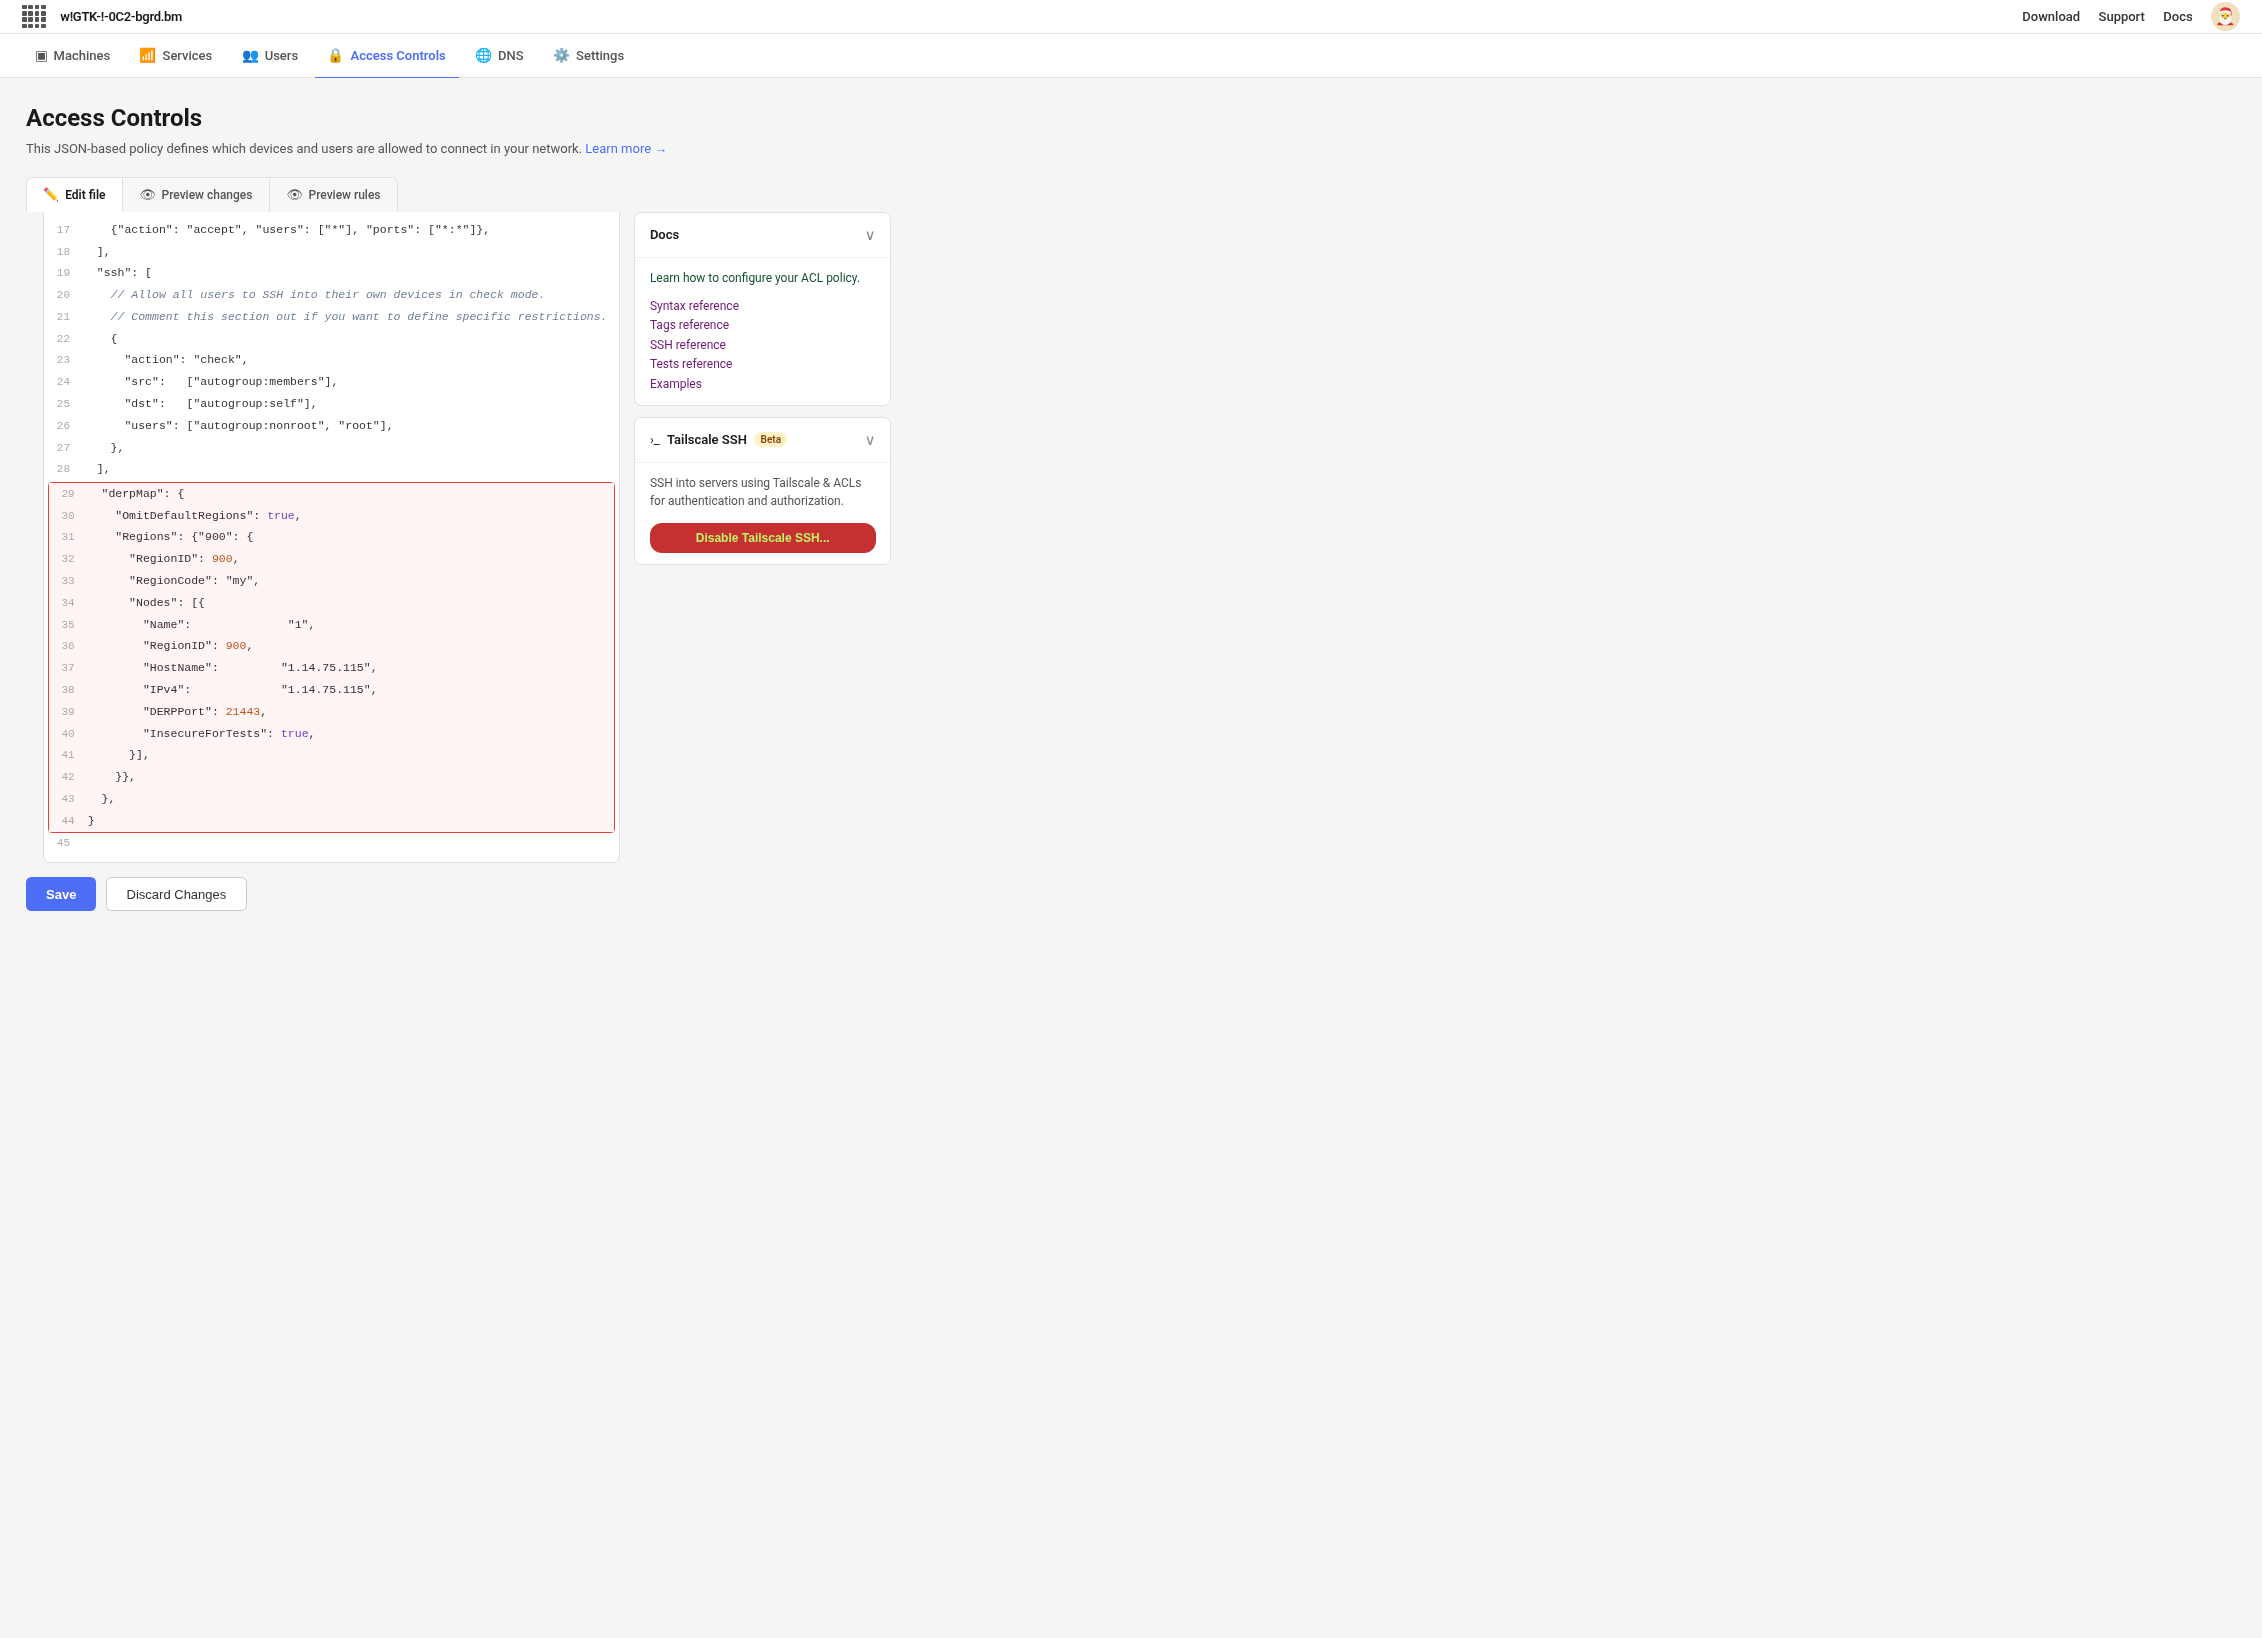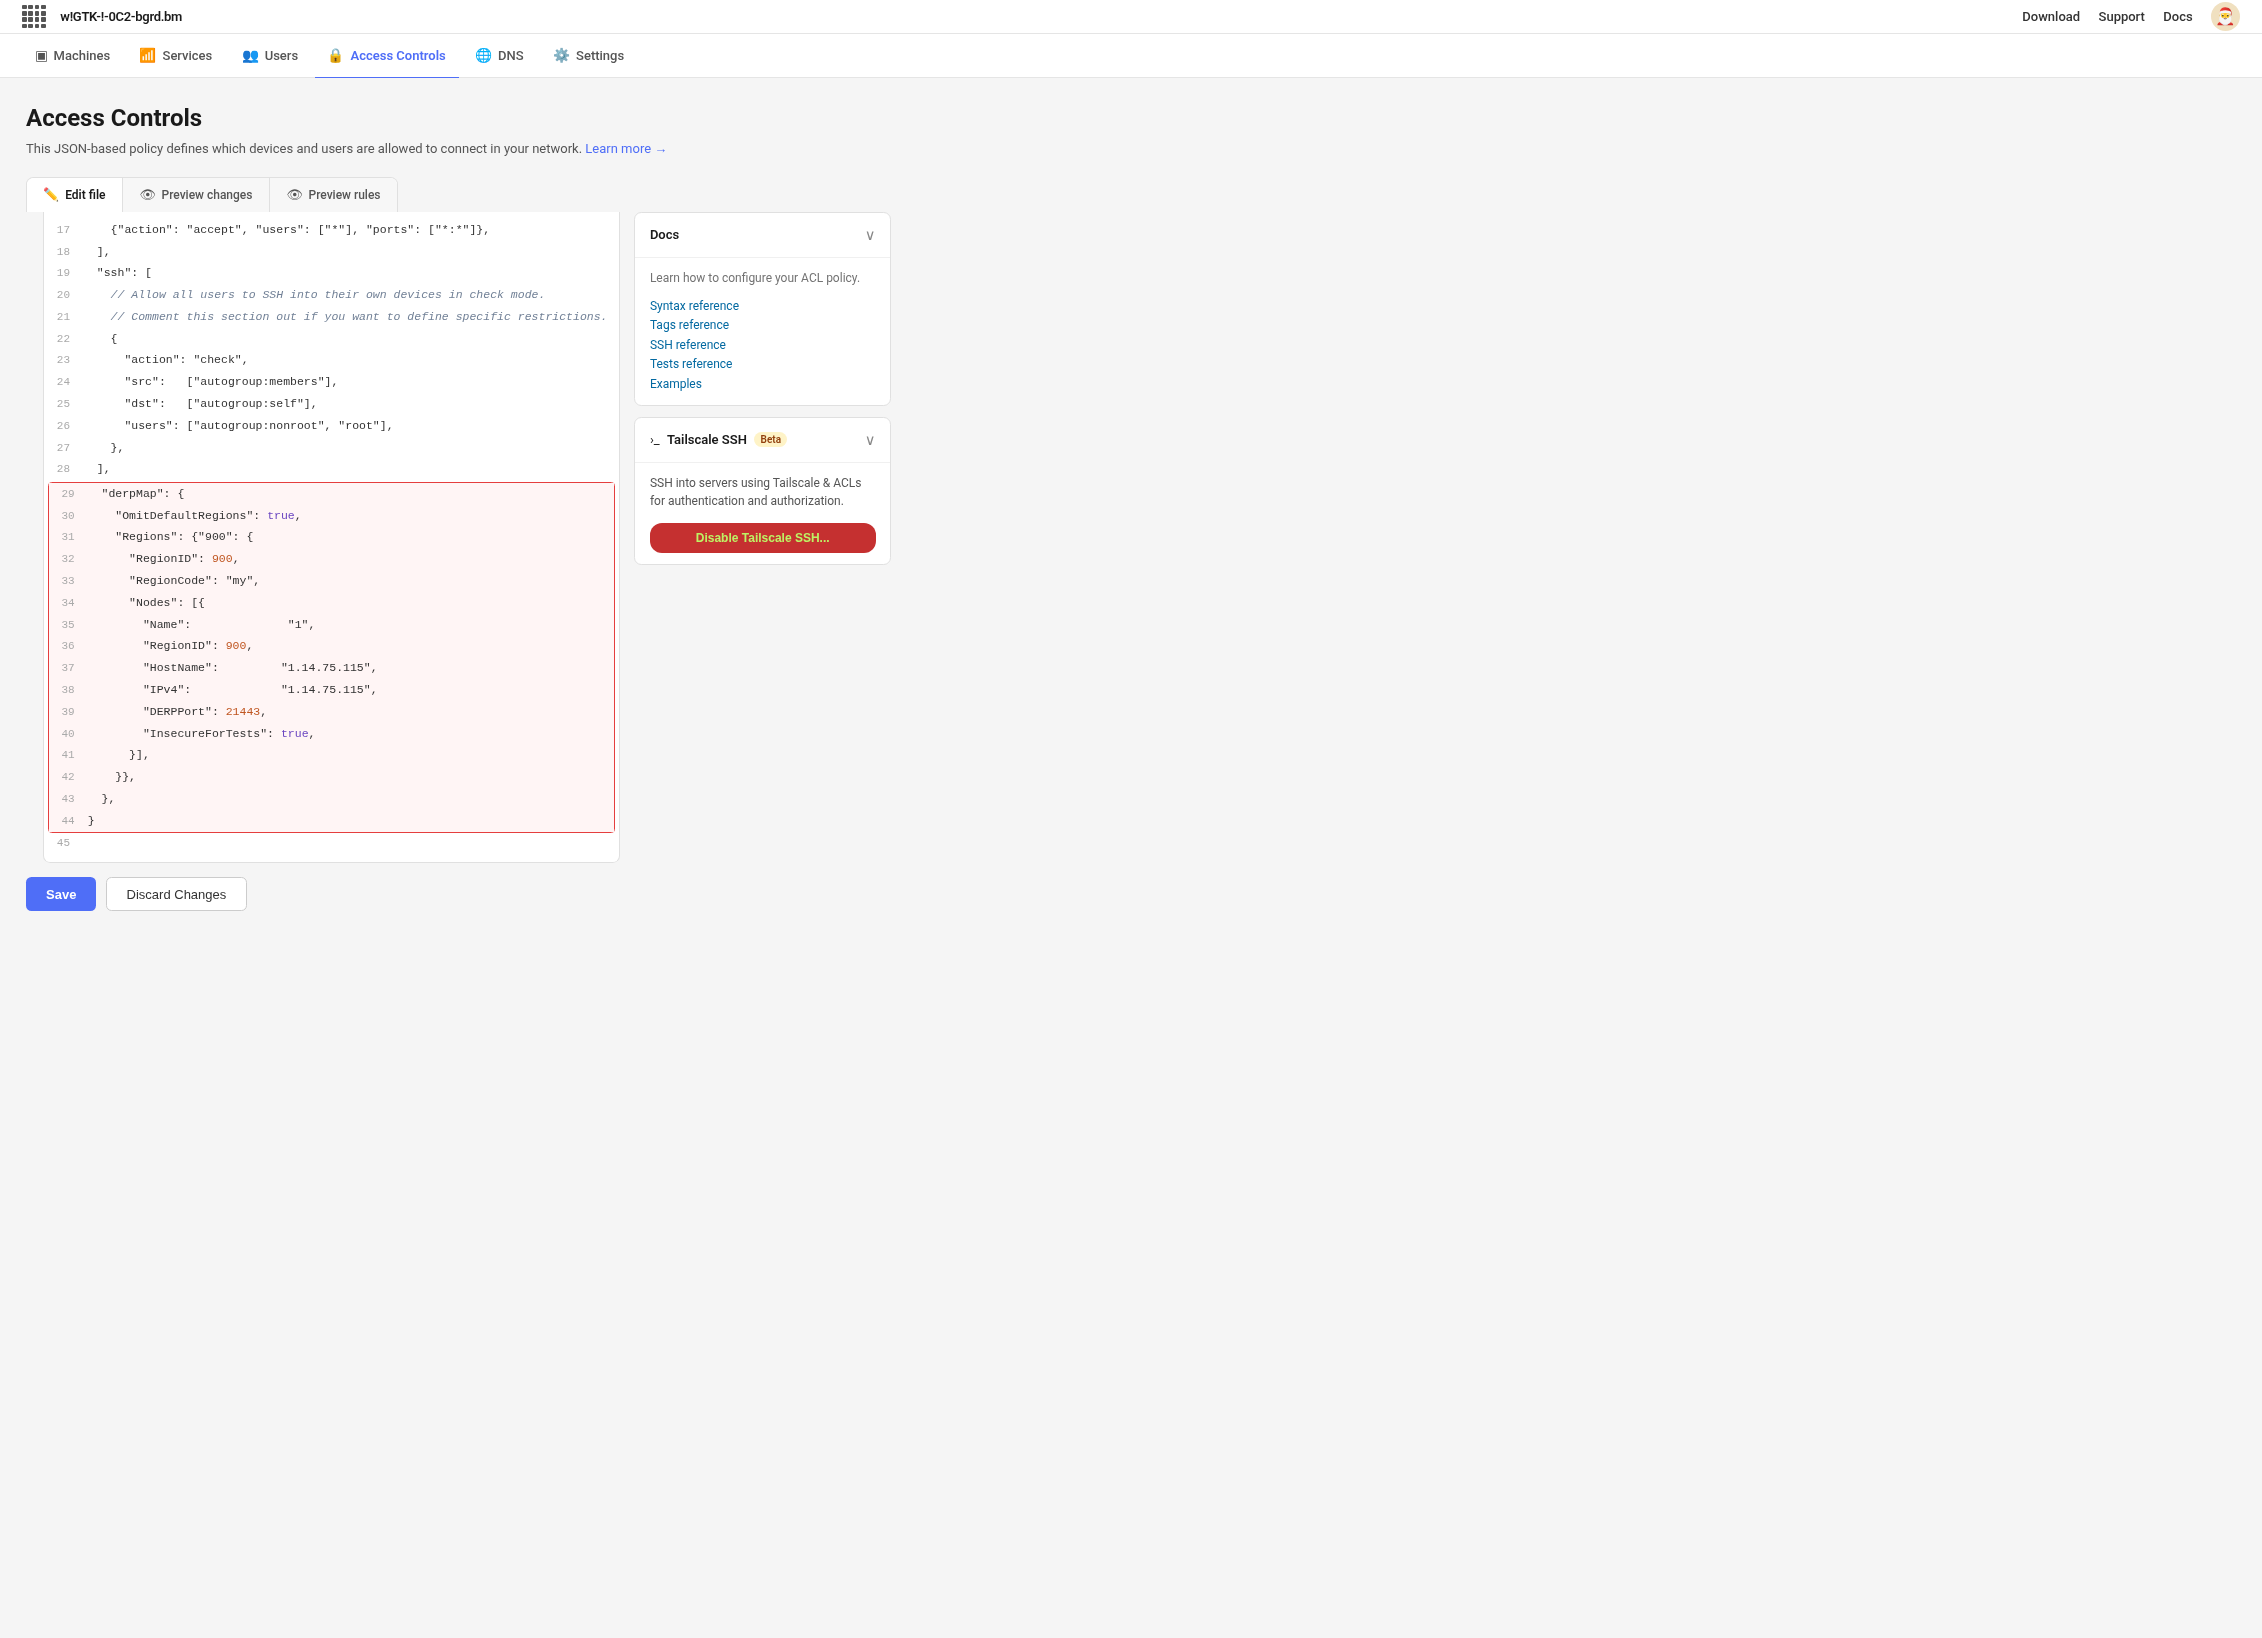--- a/index.html
+++ b/index.html
@@ -233,27 +233,27 @@
     .docs-card-title {
       font-size: 13px;
       font-weight: 600;
       color: #1a1a1a;
     }
     .docs-card-body {
       padding: 11px 14.7px;
     }
     .docs-card-desc {
       font-size: 12px;
-      color: #737373;
+      color: #14532d;
       line-height: 1.5;
       margin-bottom: 9.2px;
     }
     .docs-link {
       display: block;
-      color: #0369a1;
+      color: #701a75;
       font-size: 12px;
       text-decoration: none;
       padding: 2.8px 0;
     }
 
     .chevron-icon {
       color: #888;
       font-size: 14.7px;
     }
 

